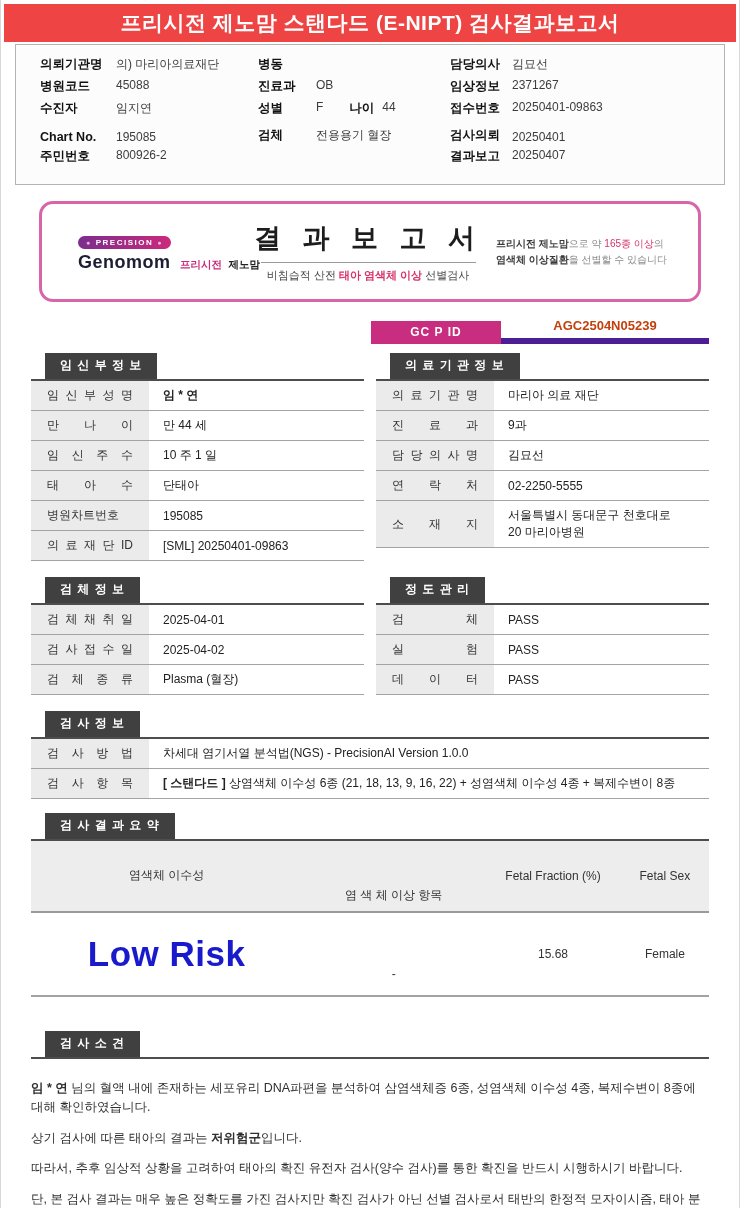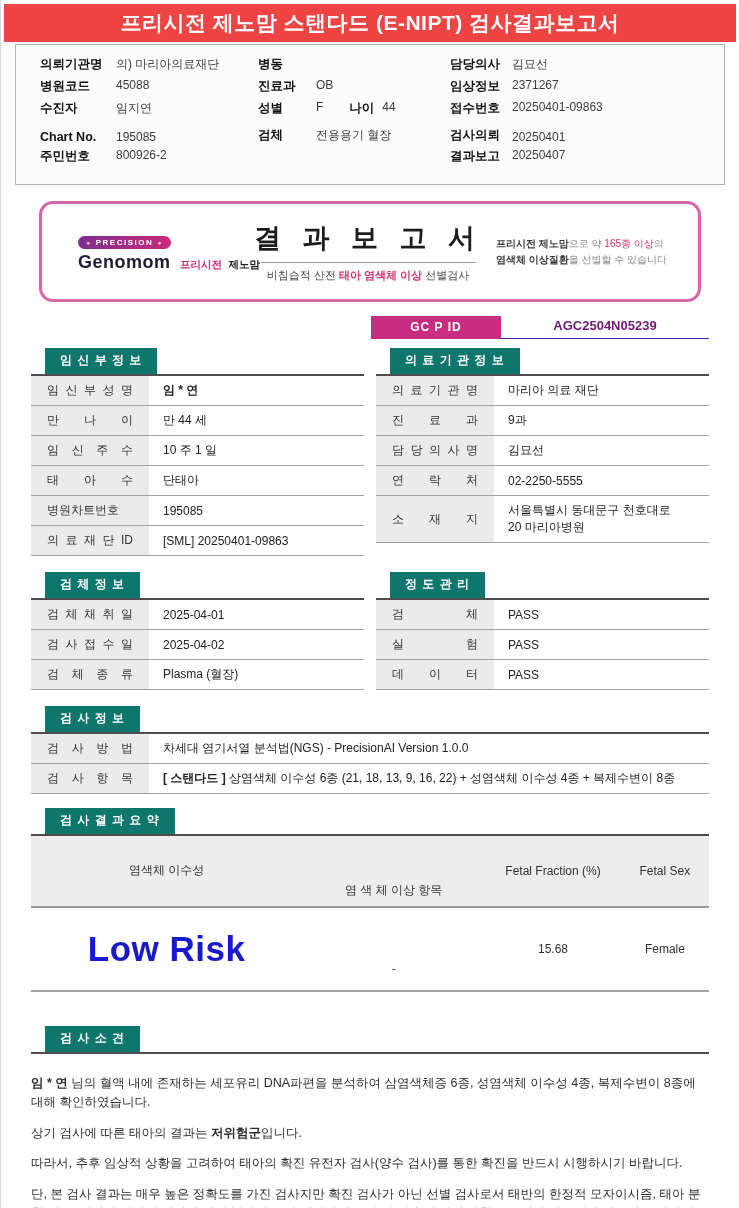--- a/index.html
+++ b/index.html
@@ -82,27 +82,27 @@
   .promo { width: 182px; font-size: 10px; color: #8a8a8a; line-height: 1.55; }
   .promo b { color: #3a3a3a; }
   .promo .accent { color: #d6336c; }
   
   .gcp-row { display: flex; justify-content: flex-end; margin: 13px 0 9px; align-items: flex-end; }
   .gcp-label {
     background: #c92d80; color: #fff; font-weight: bold; font-size: 12px;
     width: 130px; text-align: center; padding: 4px 0 5px; letter-spacing: 1px;
   }
   .gcp-value {
-    width: 208px; text-align: center; font-size: 13px; font-weight: bold; color: #701a75;
-    border-bottom: 1px solid #4c1d95; padding: 3px 13px 5px;
+    width: 208px; text-align: center; font-size: 13px; font-weight: bold; color: #c2410c;
+    border-bottom: 6px solid #4c1d95; padding: 3px 13px 5px;
   }
   
   .sec-line { border-bottom: 2px solid #4d4d4d; padding-left: 14px; line-height: 0; }
   .chip {
-    display: inline-block; background: #0f766e; color: #fff;
+    display: inline-block; background: #404040; color: #fff;
     font-weight: bold; font-size: 12px; line-height: normal;
     padding: 4px 15px 5px; letter-spacing: 1px;
   }
   
   .tables-row { display: flex; gap: 12px; }
   .tcol { flex: 1; }
   .info-table { width: 100%; border-collapse: collapse; font-size: 12px; }
   .info-table td { border-bottom: 1px solid #a3a3a3; padding: 6px 22px; vertical-align: middle; }
   td.lbl {
     background: #ebebeb; width: 118px; color: #333;

